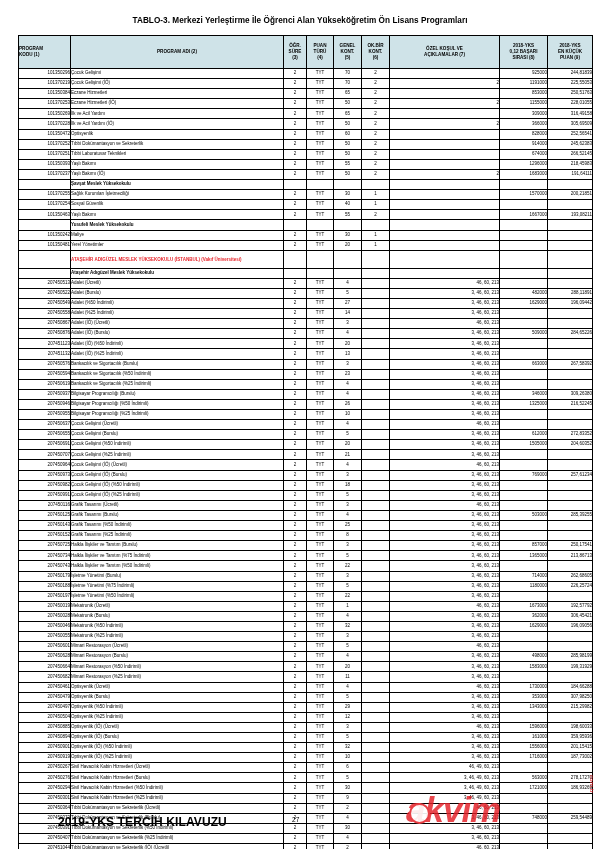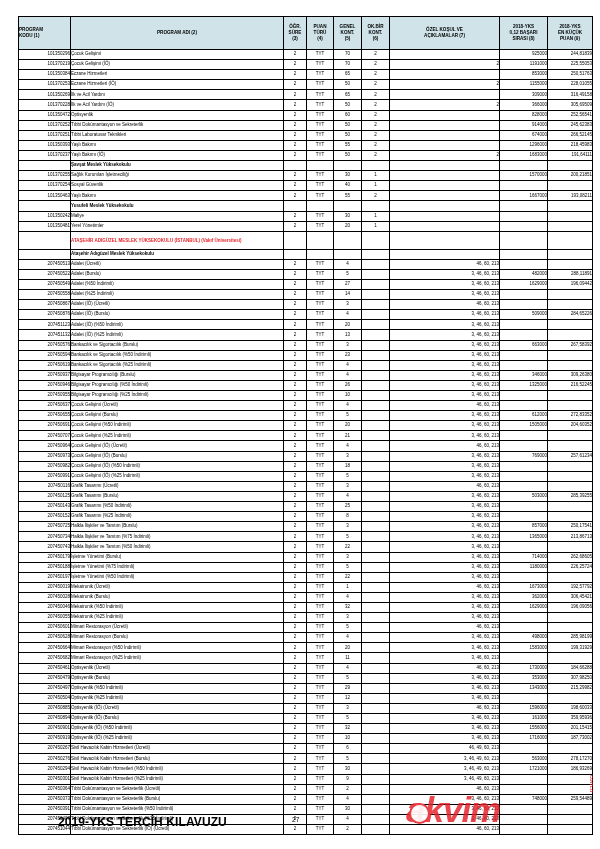--- a/index.html
+++ b/index.html
@@ -168,20 +168,21 @@
     color: rgba(228, 30, 38, 0.8);
     transform: rotate(90deg);
     transform-origin: right top;
   }
 </style>
 </head>
 <body>
 
 <div class="page">
 
+  <div class="doc-title">TABLO-3. Merkezi Yerleştirme İle Öğrenci Alan Yükseköğretim Ön Lisans Programları</div>
 
   <table class="main">
     <colgroup>
       <col class="c-kod">
         <col class="c-ad">
         <col class="c-sure">
         <col class="c-puan">
       <col class="c-genel">
         <col class="c-okbir">
         <col class="c-ozel">

